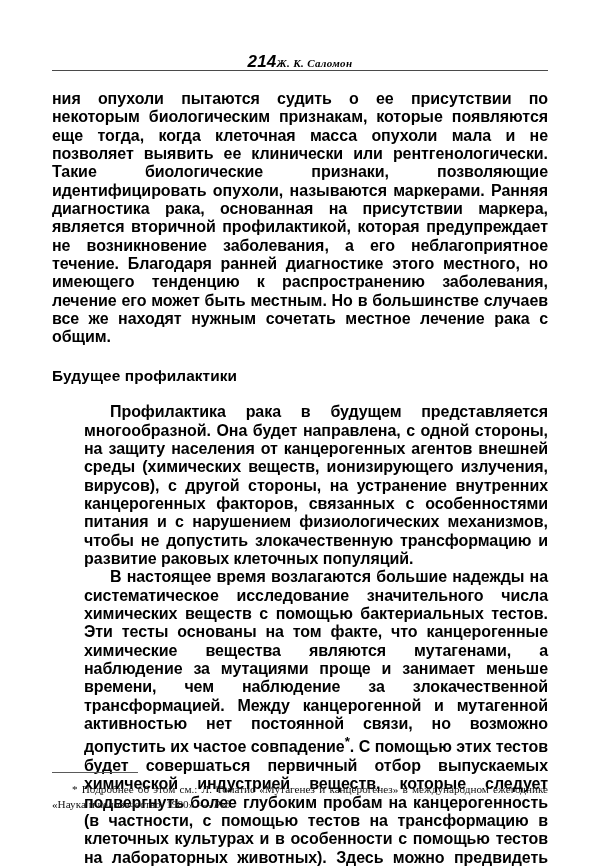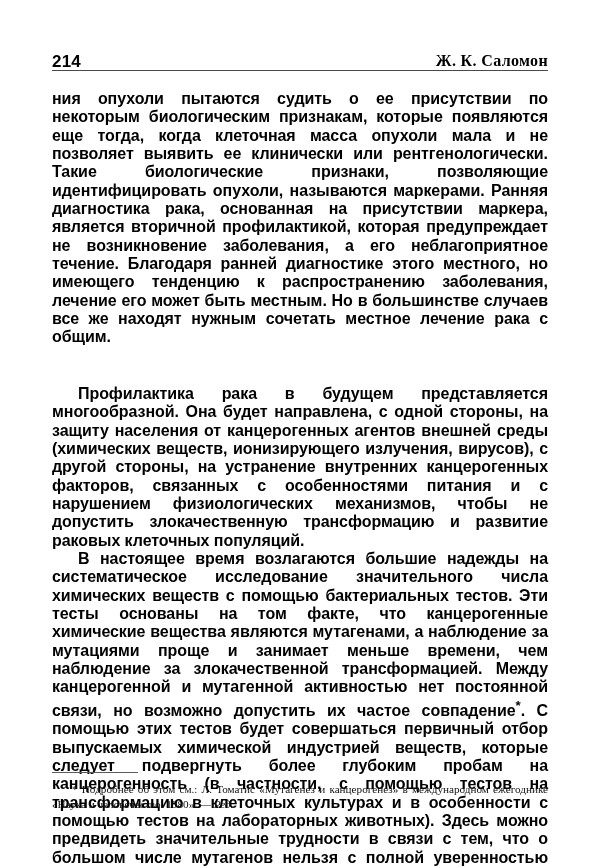--- a/index.html
+++ b/index.html
@@ -25,33 +25,34 @@
 
   
   .running-head {
     position: absolute;
     left: 52px;
     top: 44px;
     width: 496px;
     height: 26px;
     display: flex;
     align-items: flex-end;
-    justify-content: space-between;
+    justify-content: center;
+    font-style: italic;
   }
   .folio {
     font-family: "Liberation Sans", "DejaVu Sans", sans-serif;
     font-weight: bold;
     font-size: 17px;
     letter-spacing: 0.2px;
     line-height: 1;
   }
   .head-author {
     font-family: "Liberation Serif", "DejaVu Serif", serif;
     font-weight: bold;
-    font-size: 16px;
+    font-size: 11px;
     letter-spacing: 0.35px;
     line-height: 1;
     padding-bottom: 1px;
   }
   .head-rule {
     position: absolute;
     left: 52px;
     top: 70px;
     width: 496px;
     height: 1px;
@@ -73,20 +74,21 @@
     line-height: 18.35px;
     text-align: justify;
     text-justify: inter-word;
     letter-spacing: -0.06px;
     word-spacing: 0px;
     hyphens: manual;
     text-indent: 0;
   }
   p.para.indent {
     text-indent: 26px;
+    margin-left: 32px;
   }
   p.para + p.para {
     margin-top: 0;
   }
 
   h2.section-title {
     margin: 0;
     font-family: "Liberation Sans", "DejaVu Sans", sans-serif;
     font-weight: bold;
     font-size: 15.4px;
@@ -136,20 +138,21 @@
     <span class="head-author">Ж. К. Саломон</span>
   </div>
   <div class="head-rule"></div>
 
   <div class="body-col">
 
     <p class="para">ния опухоли пытаются судить о ее присутствии по некоторым биологическим признакам, которые появляются еще тогда, когда клеточная масса опухоли мала и не позволяет выявить ее клинически или рентгенологически. Такие биологические признаки, позволяющие идентифицировать опухоли, называются маркерами. Ранняя диагностика рака, основанная на присутствии маркера, является вторичной профилактикой, которая предупреждает не возникновение заболевания, а его неблагоприятное течение. Благодаря ранней диагностике этого местного, но имеющего тенденцию к распространению заболевания, лечение его может быть местным. Но в большинстве случаев все же находят нужным сочетать местное лечение рака с общим.</p>
 
     <div class="sec-space-before"></div>
 
+    <h2 class="section-title">Будущее профилактики</h2>
 
     <div class="sec-space-after"></div>
 
     <p class="para indent">Профилактика рака в будущем представляется многообразной. Она будет направлена, с одной стороны, на защиту населения от канцерогенных агентов внешней среды (химических веществ, ионизирующего излучения, вирусов), с другой стороны, на устранение внутренних канцерогенных факторов, связанных с особенностями питания и с нарушением физиологических механизмов, чтобы не допустить злокачественную трансформацию и развитие раковых клеточных популяций.</p>
 
 
     <p class="para indent"><span>В настоящее время возлагаются большие надежды на систематическое исследование значительного числа химических веществ с помощью бактериальных тестов. Эти тесты основаны на том факте, что канцерогенные химические вещества являются мутагенами, а наблюдение за мутациями проще и занимает меньше времени, чем наблюдение за злокачественной трансформацией. Между канцерогенной и мутагенной активностью нет постоянной связи, но возможно допустить их частое совпадение</span><sup>*</sup><span>. С помощью этих тестов будет совершаться первичный отбор выпускаемых химической индустрией веществ, которые следует подвергнуть более глубоким пробам на канцерогенность (в частности, с помощью тестов на трансформацию в клеточных культурах и в особенности с помощью тестов на лабораторных животных). Здесь можно предвидеть значительные трудности в связи с тем, что о большом числе мутагенов нельзя с полной уверенностью сказать, канцерогенны они или нет.</span></p>
 
   </div>
 

